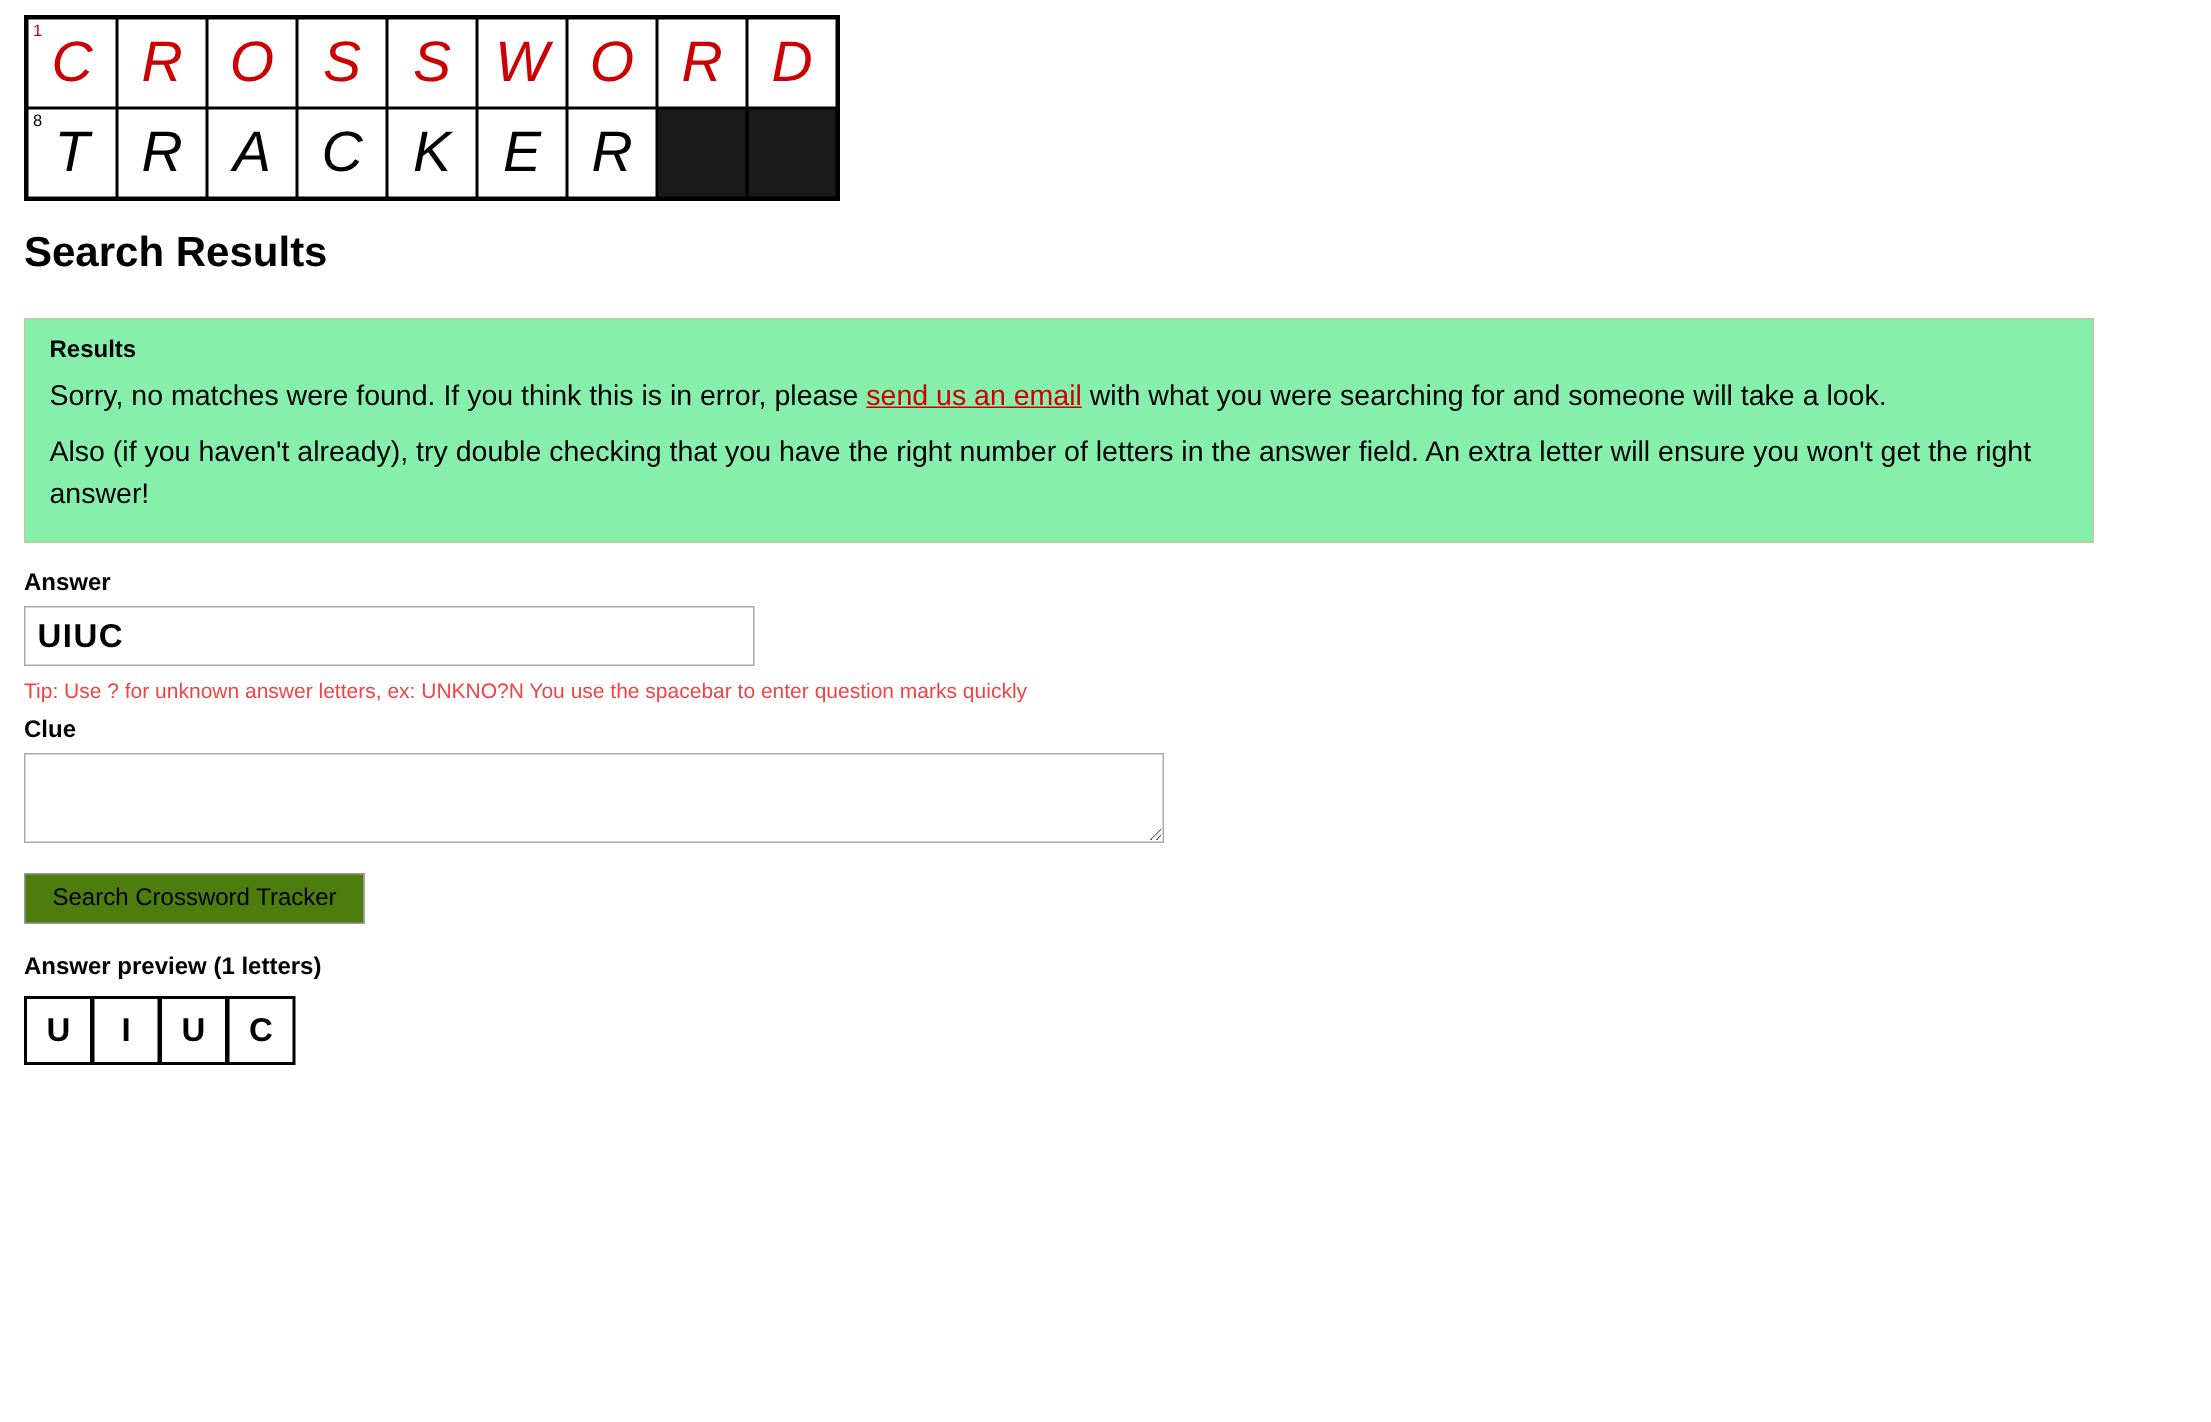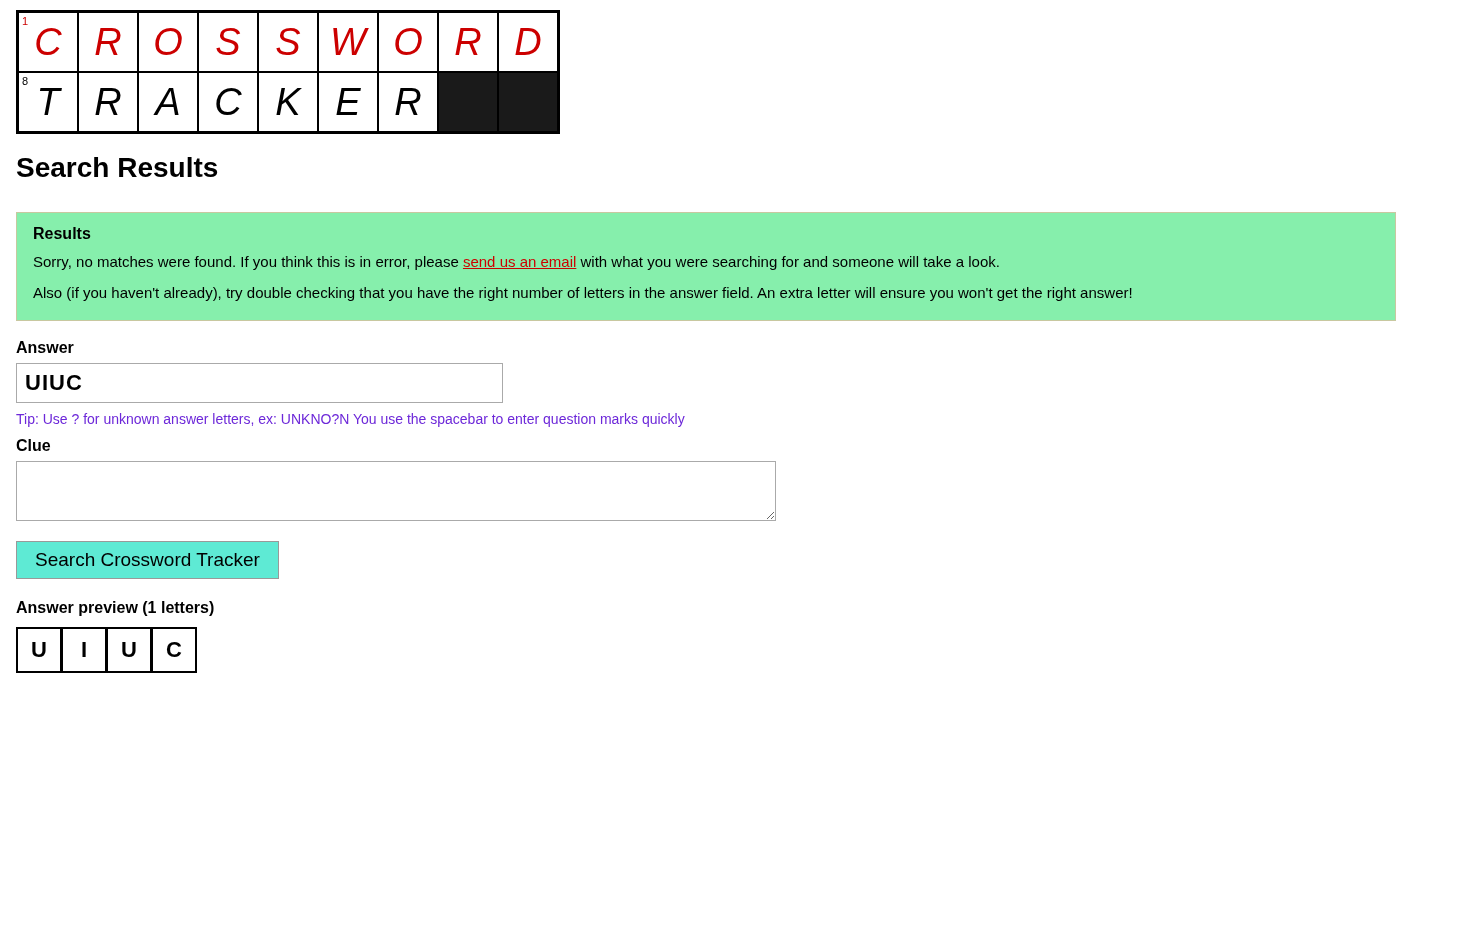--- a/index.html
+++ b/index.html
@@ -69,21 +69,21 @@
       padding: 12px 16px;
       margin-bottom: 18px;
       max-width: 1380px;
     }
     .results-box-title {
       font-weight: bold;
       font-size: 16px;
       margin-bottom: 8px;
     }
     .results-box p {
-      font-size: 15px;
+      font-size: 19px;
       margin-bottom: 8px;
       line-height: 1.5;
     }
     .results-box p:last-child {
       margin-bottom: 4px;
     }
     .results-email-link {
       color: #cc0000;
       text-decoration: underline;
       cursor: pointer;
@@ -101,38 +101,38 @@
       font-size: 22px;
       font-family: Arial, sans-serif;
       font-weight: bold;
       padding: 6px 8px;
       border: 1px solid #aaa;
       margin-bottom: 8px;
       letter-spacing: 1px;
     }
     .tip-text {
       font-size: 14px;
-      color: #6d28d9;
+      color: #ef4444;
       margin-bottom: 10px;
     }
     .clue-input {
       display: block;
       width: 760px;
       height: 60px;
       font-size: 15px;
       padding: 6px 8px;
       border: 1px solid #aaa;
       margin-bottom: 20px;
       resize: vertical;
     }
     .search-button {
-      font-size: 19px;
+      font-size: 16px;
       padding: 7px 18px;
       border: 1px solid #999;
-      background: #5eead4;
+      background: #4d7c0f;
       cursor: pointer;
       margin-bottom: 20px;
     }
 
     
     .preview-title {
       font-weight: bold;
       font-size: 16px;
       margin-bottom: 10px;
     }

